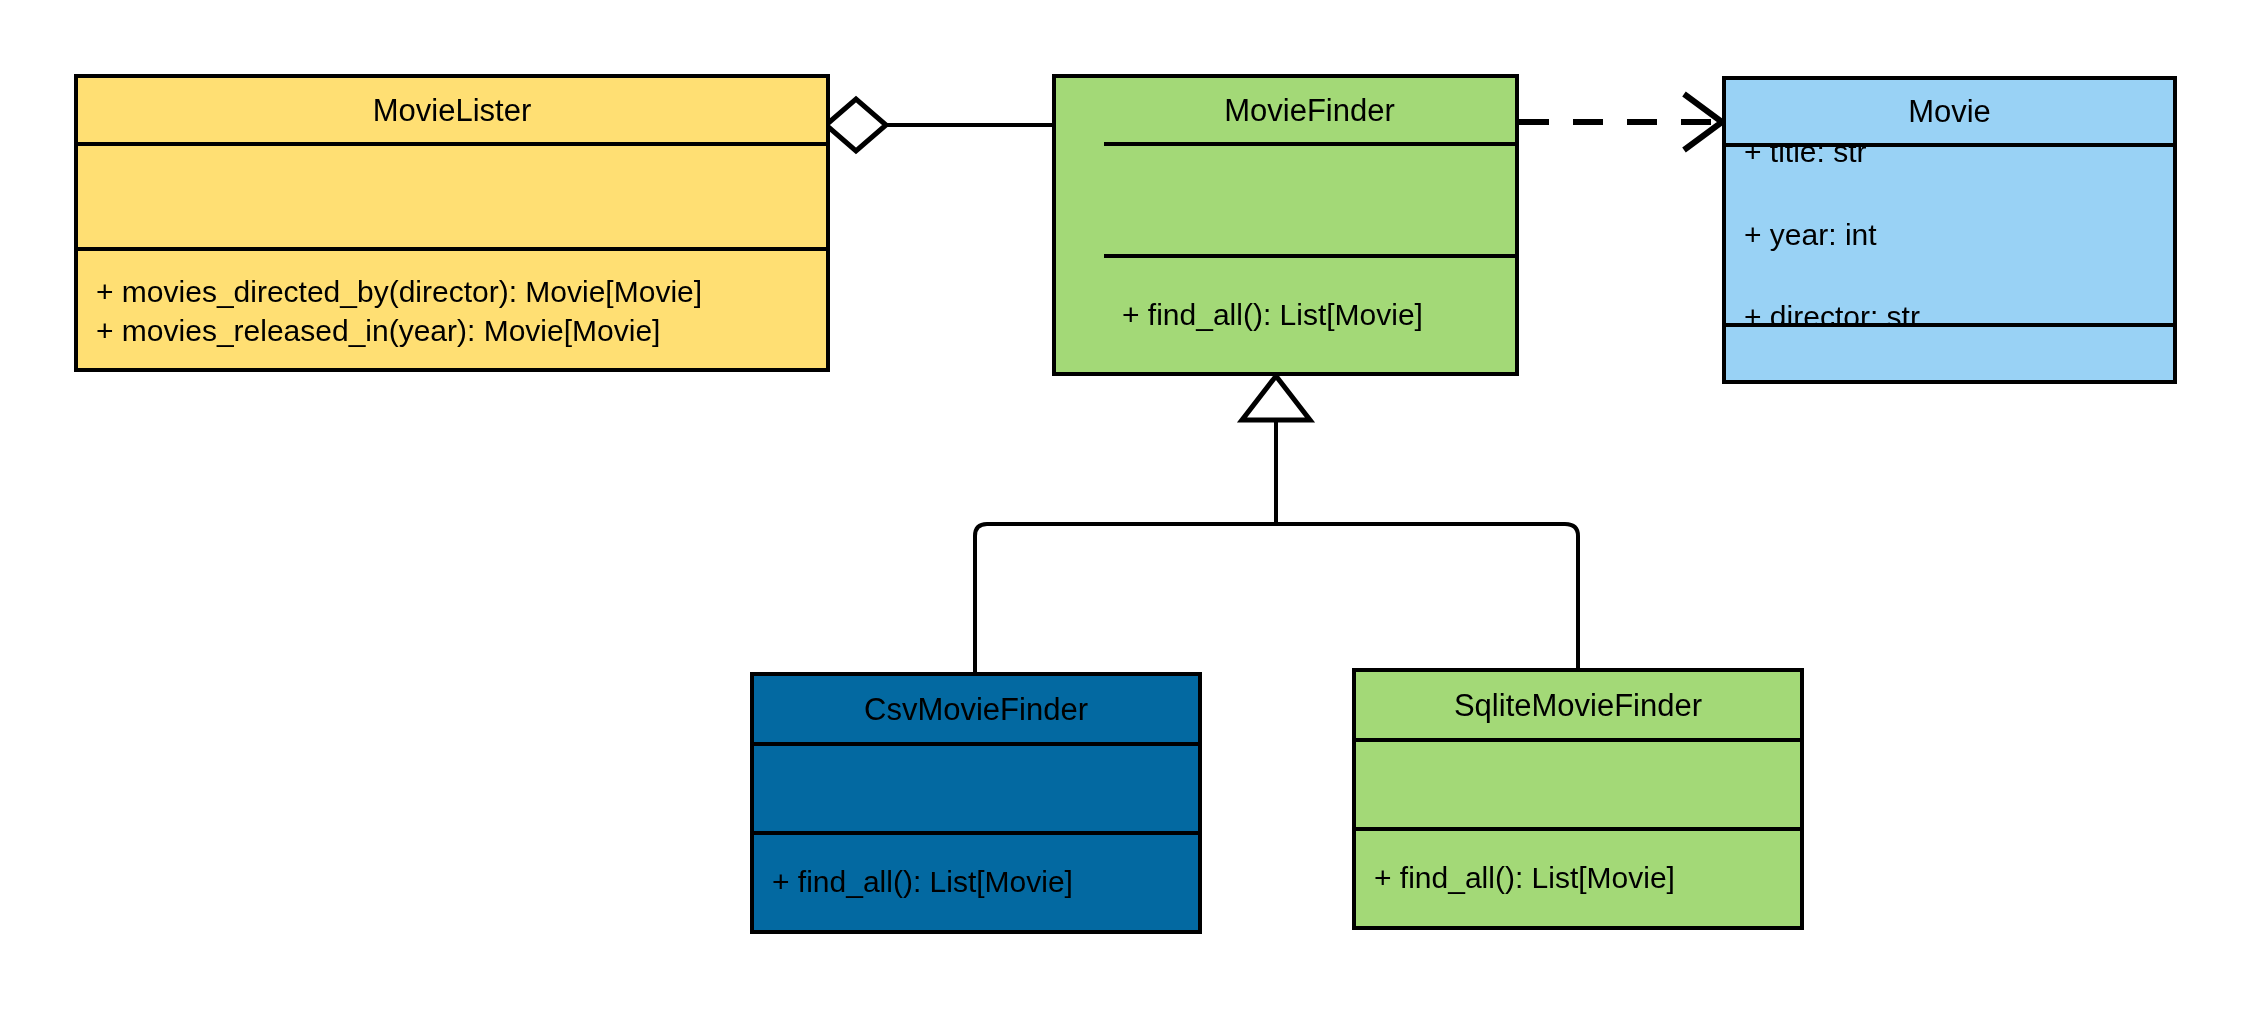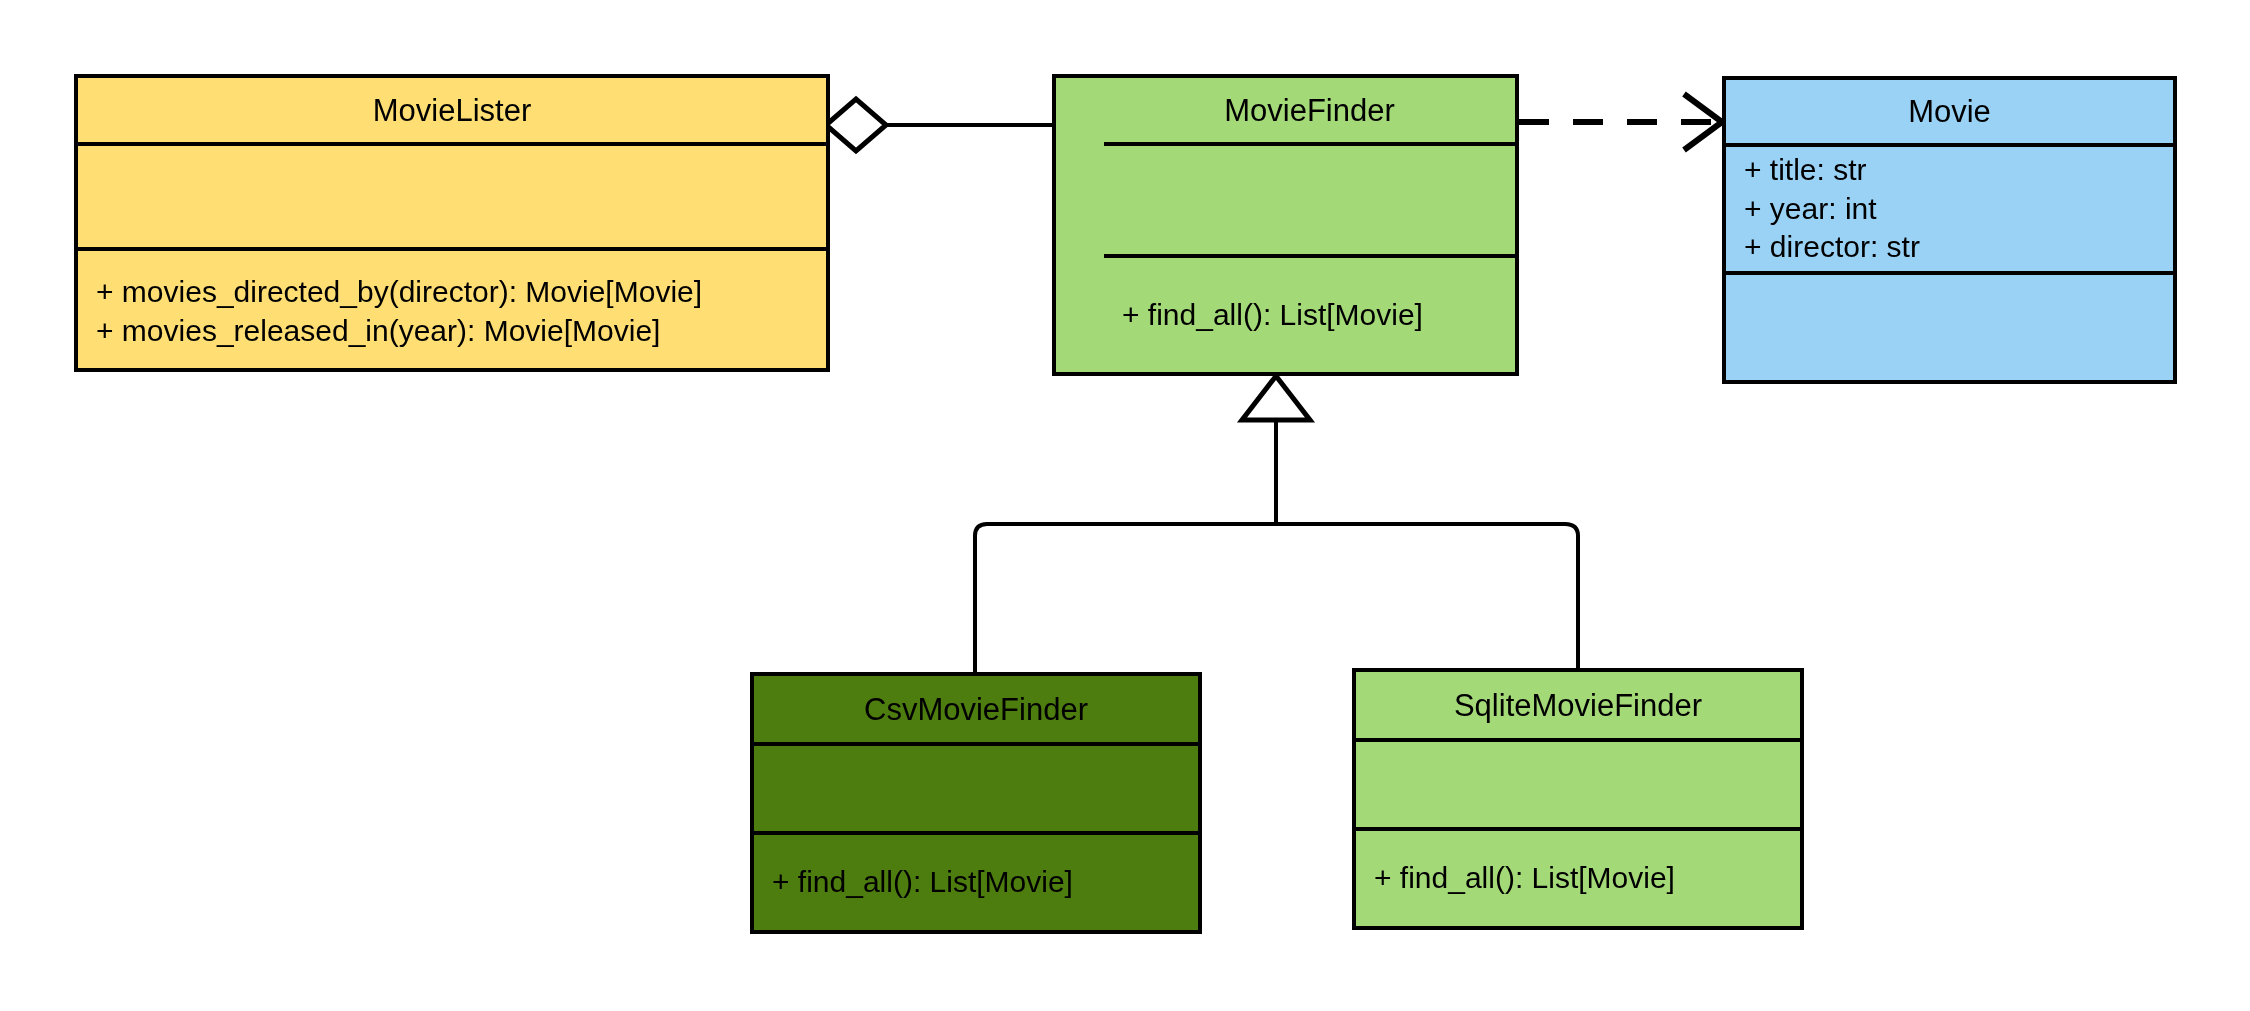--- a/index.html
+++ b/index.html
@@ -108,29 +108,29 @@
     <div class="compartment divider-top" style="height:112px;"></div>
     <div class="compartment divider-top member-list" style="height:118px;">
       <div class="member">+ find_all(): List[Movie]</div>
     </div>
   </div>
 
   <div class="uml-class" style="left:1722px; top:68px; width:455px; height:308px; background:#99D2F5;margin-top:8px;">
     <div class="compartment class-name" style="height:63px;">
       <span>Movie</span>
     </div>
-    <div class="compartment divider-top member-list" style="height:128px;">
+    <div class="compartment divider-top member-list" style="height:180px;gap:44px;">
       <div class="member">+ title: str</div>
       <div class="member">+ year: int</div>
       <div class="member">+ director: str</div>
     </div>
     <div class="compartment divider-top" style="height:65px;"></div>
   </div>
 
-  <div class="uml-class" style="left:750px; top:672px; width:452px; height:262px; background:#4d7c0f;">
+  <div class="uml-class" style="left:750px; top:672px; width:452px; height:262px; background:#0369a1;">
     <div class="compartment class-name" style="height:66px;">
       <span>CsvMovieFinder</span>
     </div>
     <div class="compartment divider-top" style="height:89px;"></div>
     <div class="compartment divider-top member-list" style="height:99px;">
       <div class="member">+ find_all(): List[Movie]</div>
     </div>
   </div>
 
   <div class="uml-class" style="left:1352px; top:668px; width:452px; height:262px; background:#A3D977;">

